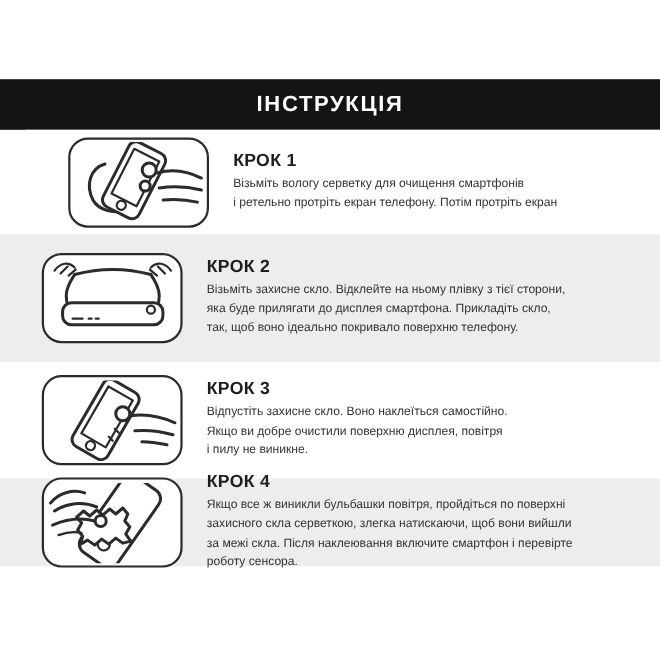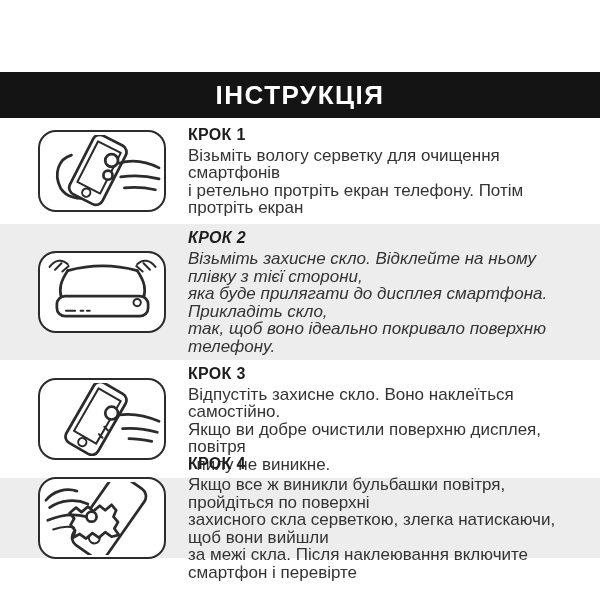--- a/index.html
+++ b/index.html
@@ -12,36 +12,36 @@
     position:relative;
   }
   .top-space{height:72px;background:#ffffff;}
   .header-bar{
     height:46px;
     background:#141414;
     display:flex;align-items:center;justify-content:center;
   }
   .header-title{
     color:#ffffff;
-    font-size:26px;
+    font-size:20px;
     font-weight:800;
     letter-spacing:1.5px;
     line-height:1;
     text-transform:uppercase;
   }
   .steps{display:block;}
   .step-row{
     display:flex;
     align-items:center;
     background:#ffffff;
   }
   .step-row.striped{background:#ededed;}
-  .row-1{height:106px;}
-  .row-2{height:136px;font-style:italic;}
-  .row-3{height:118px;}
+  .row-1{height:95px;margin-left:24px;}
+  .row-2{height:116px;}
+  .row-3{height:106px;}
   .row-4{height:80px;}
   .illus-box{
     flex:0 0 auto;
     width:124px;height:78px;
     margin-left:38px;
     border:2.5px solid #2b2b2b;
     border-radius:18px;
     background:#ffffff;
     display:flex;align-items:center;justify-content:center;
     overflow:hidden;
@@ -52,21 +52,21 @@
     width:395px;
   }
   .step-label{
     font-size:16px;
     font-weight:700;
     color:#1d1d1d;
     margin-bottom:3px;
     letter-spacing:.3px;
   }
   .step-lines{
-    font-size:17px;
+    font-size:11px;
     line-height:17.5px;
     color:#333333;
   }
   .step-lines span{display:block;}
   .bottom-space{height:75px;background:#ffffff;}
   .lineart{stroke:#2b2b2b;fill:none;stroke-width:3;stroke-linecap:round;stroke-linejoin:round;}
   .lineart-thin{stroke:#2b2b2b;fill:none;stroke-width:2.2;stroke-linecap:round;stroke-linejoin:round;}
   .lineart-fill{stroke:#2b2b2b;fill:#ffffff;stroke-width:3;stroke-linecap:round;stroke-linejoin:round;}
 </style>
 </head>
@@ -167,19 +167,20 @@
         <circle class="lineart-fill" cx="52" cy="38" r="5.5"></circle>
         <path class="lineart-thin" d="M10 52 C 18 49, 26 48, 33 50"></path>
       </svg>
     </div>
     <div class="step-text">
       <div class="step-label">КРОК 4</div>
       <div class="step-lines">
         <span>Якщо все ж виникли бульбашки повітря, пройдіться по поверхні</span>
         <span>захисного скла серветкою, злегка натискаючи, щоб вони вийшли</span>
         <span>за межі скла. Після наклеювання включите смартфон і перевірте</span>
+        <span>роботу сенсора.</span>
       </div>
     </div>
   </div>
 
 </div>
 
 <div class="bottom-space"></div>
 
 </body></html>

